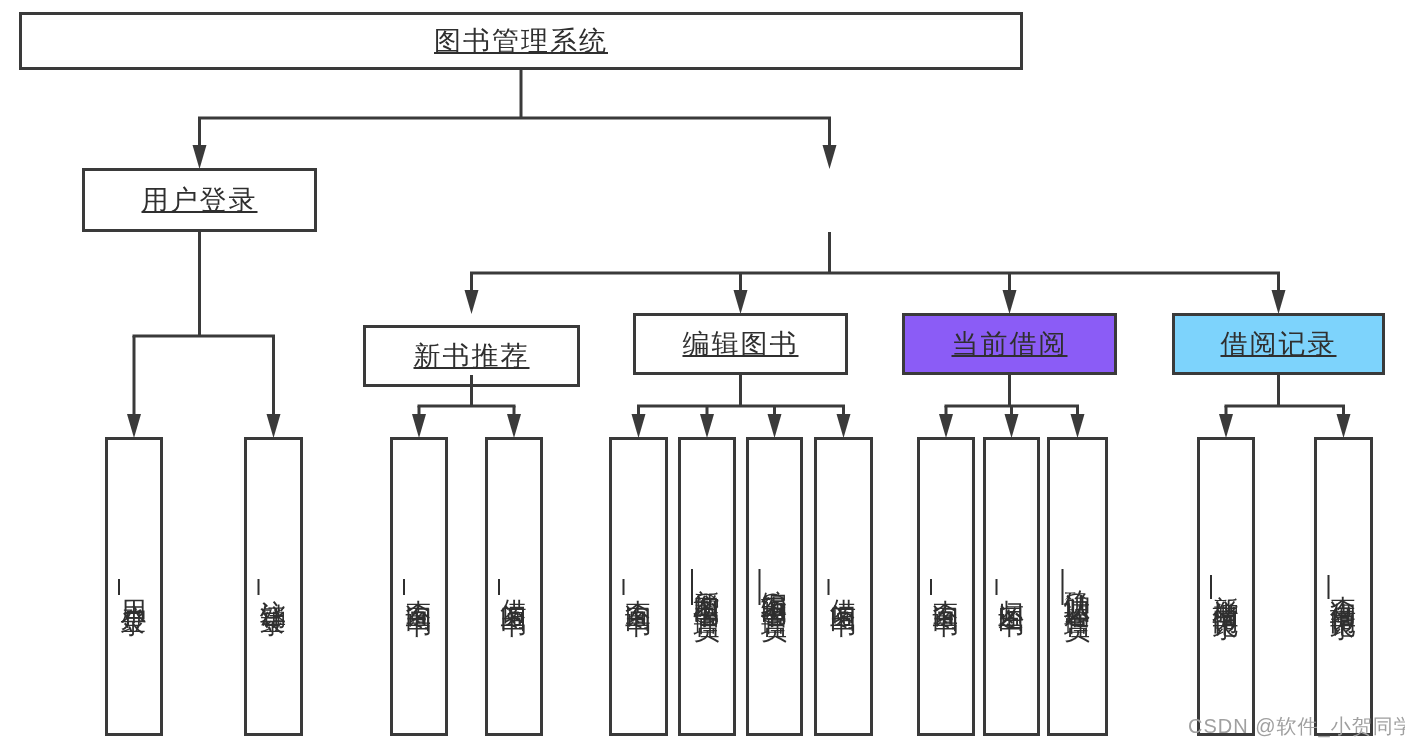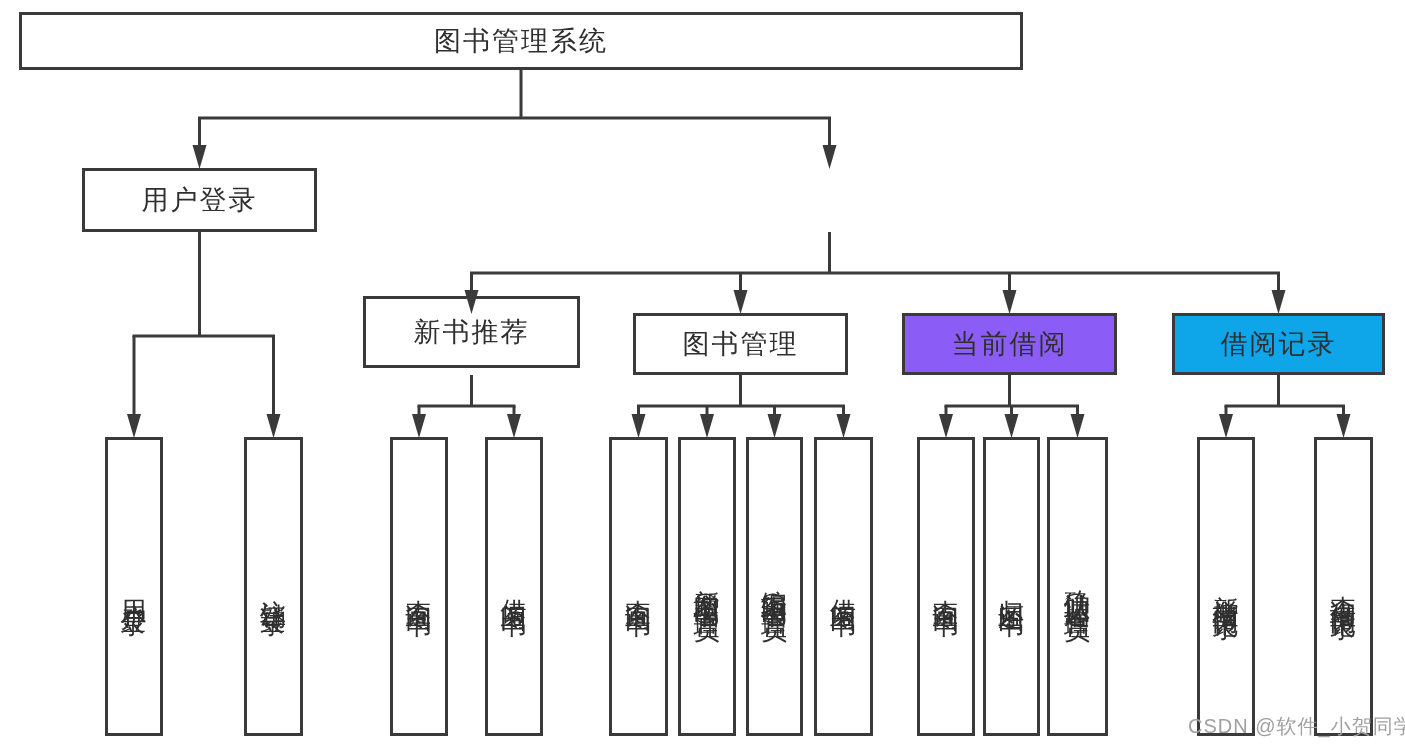--- a/index.html
+++ b/index.html
@@ -20,20 +20,21 @@
     position: absolute;
     box-sizing: border-box;
     background: #ffffff;
     border: 3px solid #3a3a3a;
     color: #2f2f2f;
     display: flex;
     align-items: center;
     justify-content: center;
     text-align: right;
     line-height: 1;
+    text-decoration: underline;
   }
   .node.horizontal {
     font-size: 27px;
     letter-spacing: 2px;
     white-space: nowrap;
   }
   .node.vertical {
     writing-mode: vertical-rl;
     font-size: 26px;
     letter-spacing: 4px;
@@ -57,24 +58,24 @@
 </style>
 </head>
 <body>
 
 <div class="canvas">
   <div id="boxes-layer">
       <div class="node horizontal" style="left: 19px; top: 12px; width: 1004px; height: 58px; border-color: rgb(58, 58, 58); background: rgb(255, 255, 255); color: rgb(47, 47, 47);">图书管理系统</div>
       <div class="node horizontal" style="left: 82px; top: 168px; width: 235px; height: 64px; border-color: rgb(58, 58, 58); background: rgb(255, 255, 255); color: rgb(47, 47, 47);">用户登录</div>
       <div class="node vertical" style="left: 105px; top: 437px; width: 58px; height: 299px; border-color: rgb(58, 58, 58); background: rgb(255, 255, 255); color: rgb(47, 47, 47);">用户登录</div>
       <div class="node vertical" style="left: 244px; top: 437px; width: 59px; height: 299px; border-color: rgb(58, 58, 58); background: rgb(255, 255, 255); color: rgb(47, 47, 47);">注销登录</div>
-      <div class="node horizontal" style="left: 363px; top: 296px; width: 217px; height: 72px; border-color: rgb(58, 58, 58); background: rgb(255, 255, 255); color: rgb(47, 47, 47);">新书推荐</div>
-      <div class="node horizontal" style="left: 633px; top: 313px; width: 215px; height: 62px; border-color: rgb(58, 58, 58); background: rgb(255, 255, 255); color: rgb(47, 47, 47);">图书管理</div>
+      <div class="node horizontal" style="left: 363px; top: 325px; width: 217px; height: 62px; border-color: rgb(58, 58, 58); background: rgb(255, 255, 255); color: rgb(47, 47, 47);">新书推荐</div>
+      <div class="node horizontal" style="left: 633px; top: 313px; width: 215px; height: 62px; border-color: rgb(58, 58, 58); background: rgb(255, 255, 255); color: rgb(47, 47, 47);">编辑图书</div>
       <div class="node horizontal" style="left: 902px; top: 313px; width: 215px; height: 62px; border-color: rgb(58, 58, 58); background: #8b5cf6; color: rgb(47, 47, 47);">当前借阅</div>
-      <div class="node horizontal" style="left: 1172px; top: 313px; width: 213px; height: 62px; border-color: rgb(58, 58, 58); background: #0ea5e9; color: rgb(47, 47, 47);">借阅记录</div>
+      <div class="node horizontal" style="left: 1172px; top: 313px; width: 213px; height: 62px; border-color: rgb(58, 58, 58); background: #7dd3fc; color: rgb(47, 47, 47);">借阅记录</div>
       <div class="node vertical" style="left: 390px; top: 437px; width: 58px; height: 299px; border-color: rgb(58, 58, 58); background: rgb(255, 255, 255); color: rgb(47, 47, 47);">查询图书</div>
       <div class="node vertical" style="left: 485px; top: 437px; width: 58px; height: 299px; border-color: rgb(58, 58, 58); background: rgb(255, 255, 255); color: rgb(47, 47, 47);">借阅图书</div>
       <div class="node vertical" style="left: 609px; top: 437px; width: 59px; height: 299px; border-color: rgb(58, 58, 58); background: rgb(255, 255, 255); color: rgb(47, 47, 47);">查询图书</div>
       <div class="node vertical" style="left: 678px; top: 437px; width: 58px; height: 299px; border-color: rgb(58, 58, 58); background: rgb(255, 255, 255); color: rgb(47, 47, 47);">新增图书（管理员）</div>
       <div class="node vertical" style="left: 746px; top: 437px; width: 57px; height: 299px; border-color: rgb(58, 58, 58); background: rgb(255, 255, 255); color: rgb(47, 47, 47);">编辑图书（管理员）</div>
       <div class="node vertical" style="left: 814px; top: 437px; width: 59px; height: 299px; border-color: rgb(58, 58, 58); background: rgb(255, 255, 255); color: rgb(47, 47, 47);">借阅图书</div>
       <div class="node vertical" style="left: 917px; top: 437px; width: 58px; height: 299px; border-color: rgb(58, 58, 58); background: rgb(255, 255, 255); color: rgb(47, 47, 47);">查询图书</div>
       <div class="node vertical" style="left: 983px; top: 437px; width: 57px; height: 299px; border-color: rgb(58, 58, 58); background: rgb(255, 255, 255); color: rgb(47, 47, 47);">归还图书</div>
       <div class="node vertical" style="left: 1047px; top: 437px; width: 61px; height: 299px; border-color: rgb(58, 58, 58); background: rgb(255, 255, 255); color: rgb(47, 47, 47);">确认归还（管理员）</div>
       <div class="node vertical" style="left: 1197px; top: 437px; width: 58px; height: 299px; border-color: rgb(58, 58, 58); background: rgb(255, 255, 255); color: rgb(47, 47, 47);">新增借阅记录</div>

